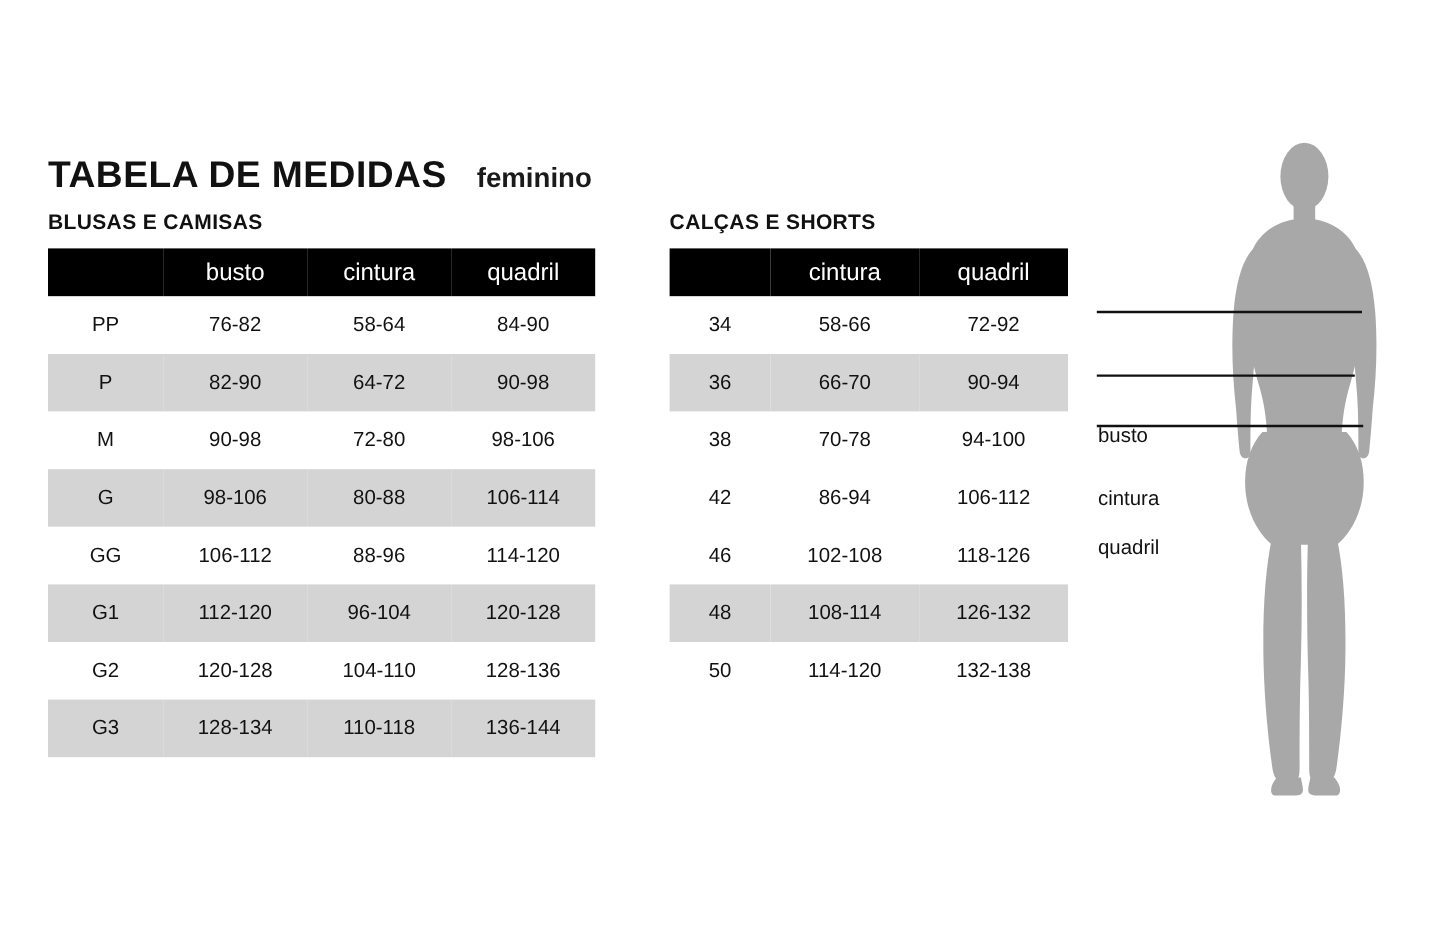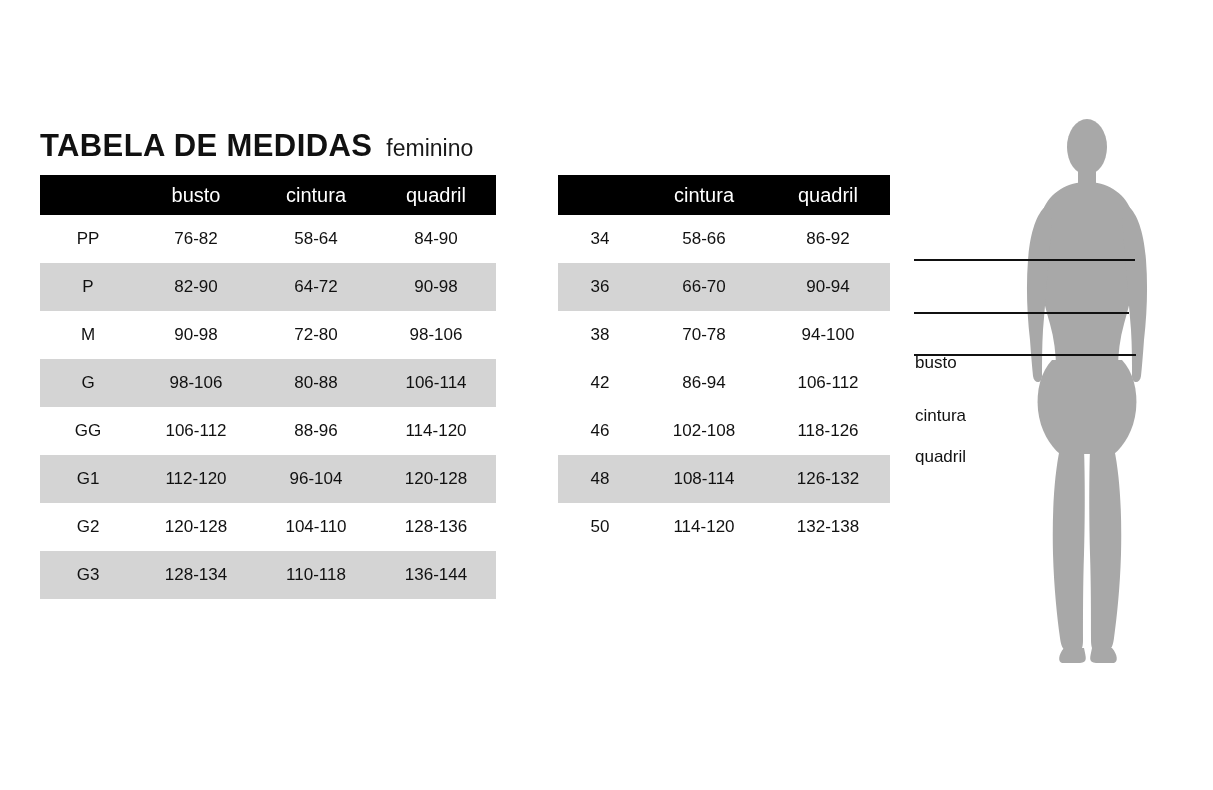--- a/index.html
+++ b/index.html
@@ -19,31 +19,31 @@
     position: absolute;
     inset: 0;
   }
   
   .title-row {
     position: absolute;
     left: 40px;
     top: 128px;
     display: flex;
     align-items: baseline;
-    gap: 14px;
+    gap: 25px;
   }
   .title-main {
     font-size: 31px;
     font-weight: bold;
     letter-spacing: 0.4px;
     color: #111;
   }
   .title-sub {
     font-size: 23px;
-    font-weight: normal;
+    font-weight: bold;
     color: #1a1a1a;
   }
   
   .block {
     position: absolute;
   }
   .block-left { left: 40px; top: 175px; width: 456px; }
   .block-right { left: 558px; top: 175px; width: 332px; }
 
   .block-title {
@@ -113,20 +113,21 @@
 <body>
 
 <div class="page">
 
   <div class="title-row">
     <span class="title-main">TABELA DE MEDIDAS</span>
     <span class="title-sub">feminino</span>
   </div>
 
   <div class="block block-left">
+    <div class="block-title">BLUSAS E CAMISAS</div>
     <table>
       <colgroup>
         <col class="c0">
           <col class="c1">
           <col class="c2">
           <col class="c3">
       </colgroup>
       <thead>
         <tr>
           <th></th>
@@ -182,38 +183,39 @@
           <td>G3</td>
           <td>128-134</td>
           <td>110-118</td>
           <td>136-144</td>
         </tr>
       </tbody>
     </table>
   </div>
 
   <div class="block block-right">
+    <div class="block-title">CALÇAS E SHORTS</div>
     <table>
       <colgroup>
         <col class="c0">
           <col class="c1">
           <col class="c2">
       </colgroup>
       <thead>
         <tr>
           <th></th>
           <th>cintura</th>
           <th>quadril</th>
         </tr>
       </thead>
       <tbody>
         <tr class="plain">
           <td>34</td>
           <td>58-66</td>
-          <td>86-92</td>
+          <td>72-92</td>
         </tr>
         <tr class="alt">
           <td>36</td>
           <td>66-70</td>
           <td>90-94</td>
         </tr>
         <tr class="plain">
           <td>38</td>
           <td>70-78</td>
           <td>94-100</td>

